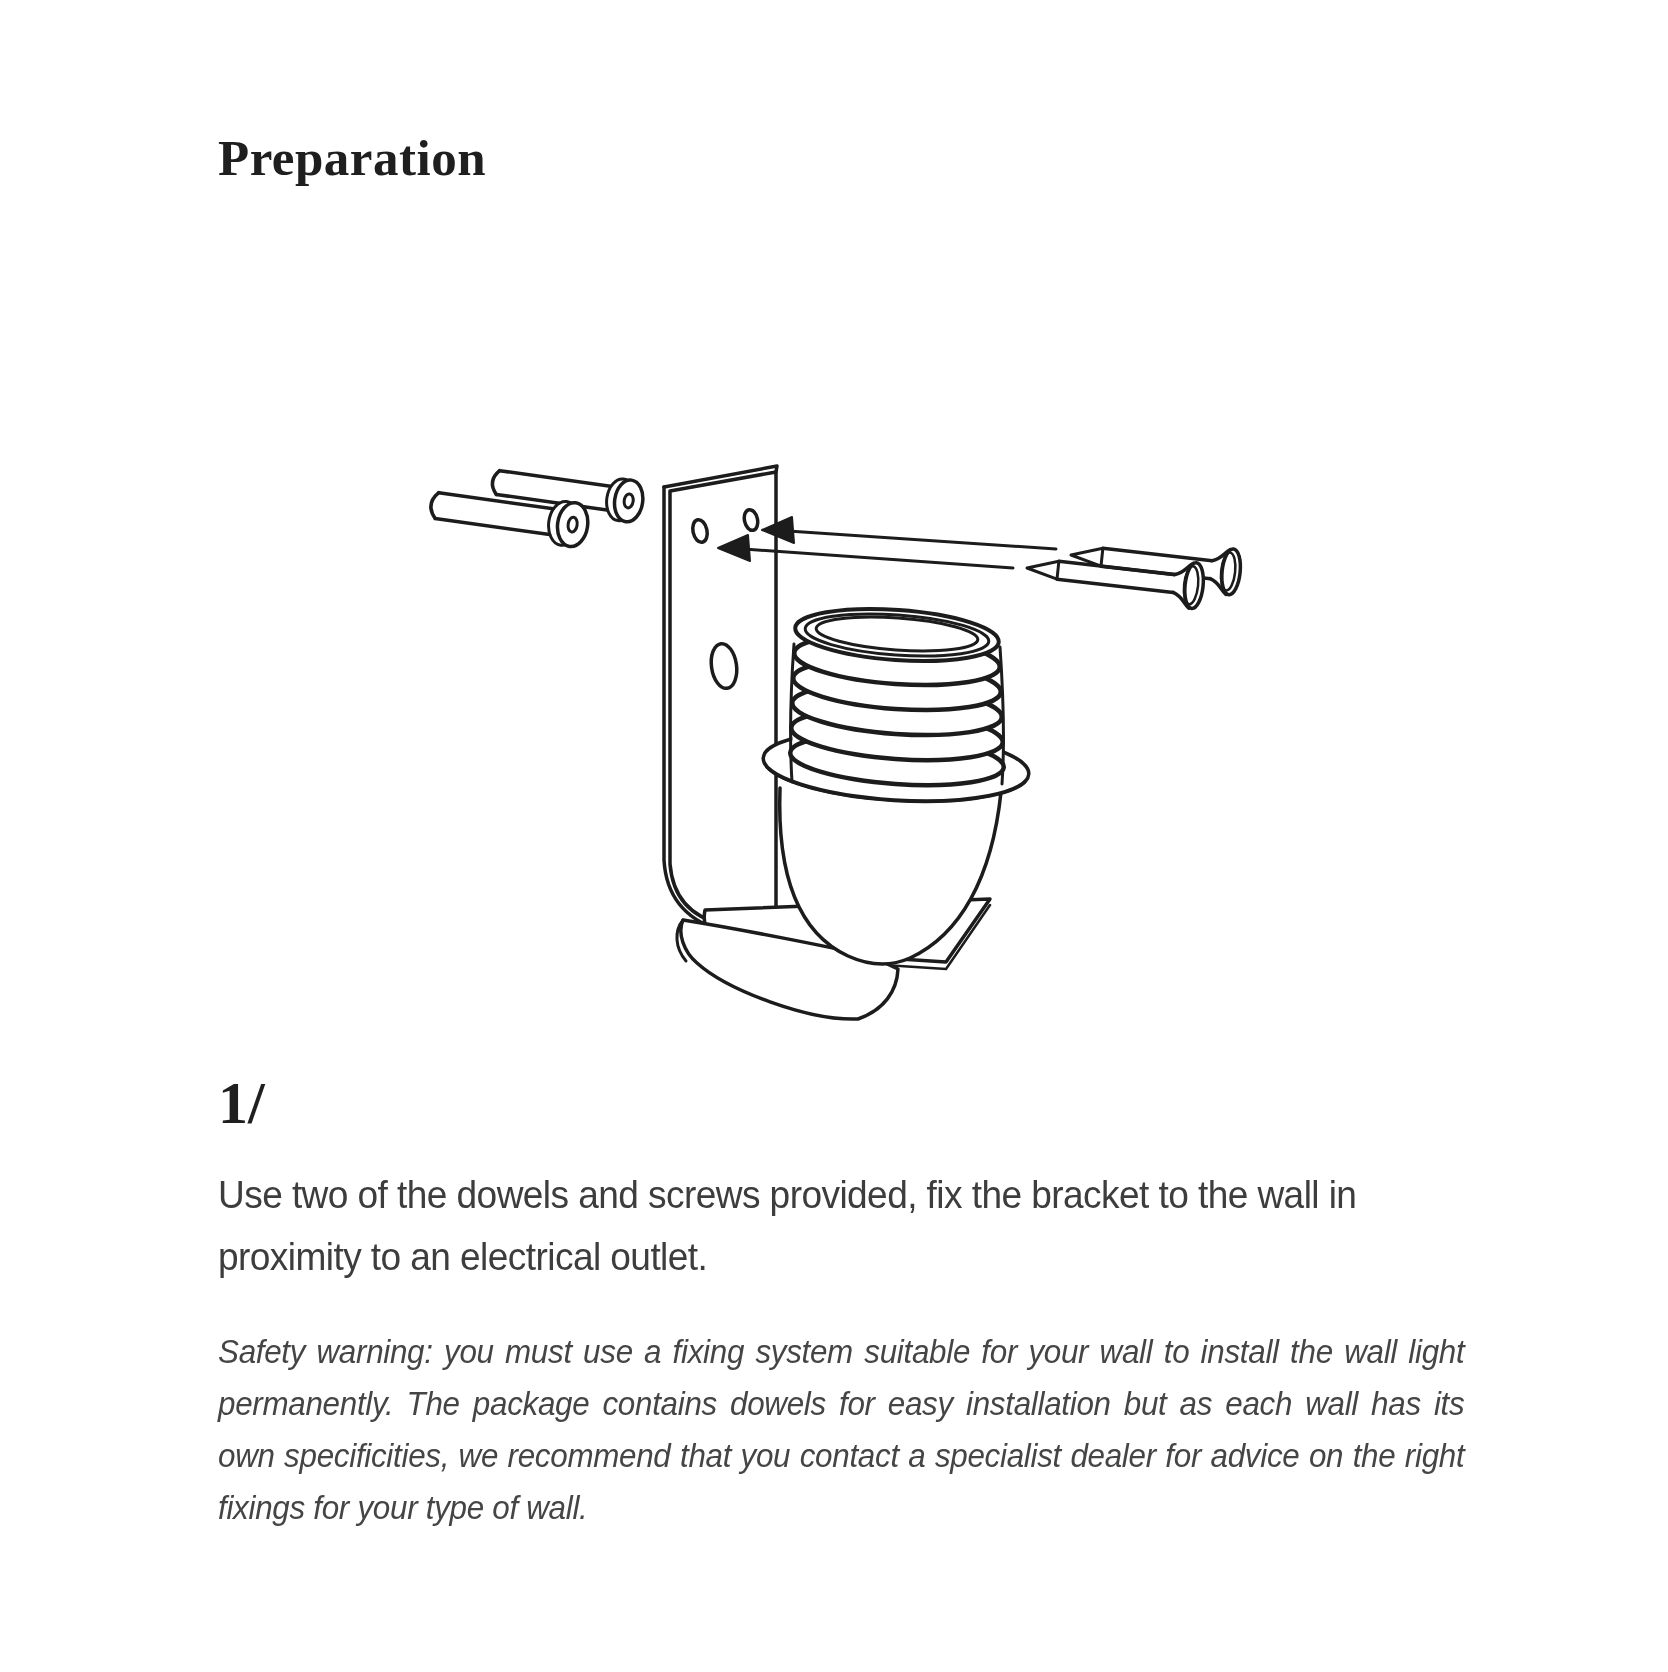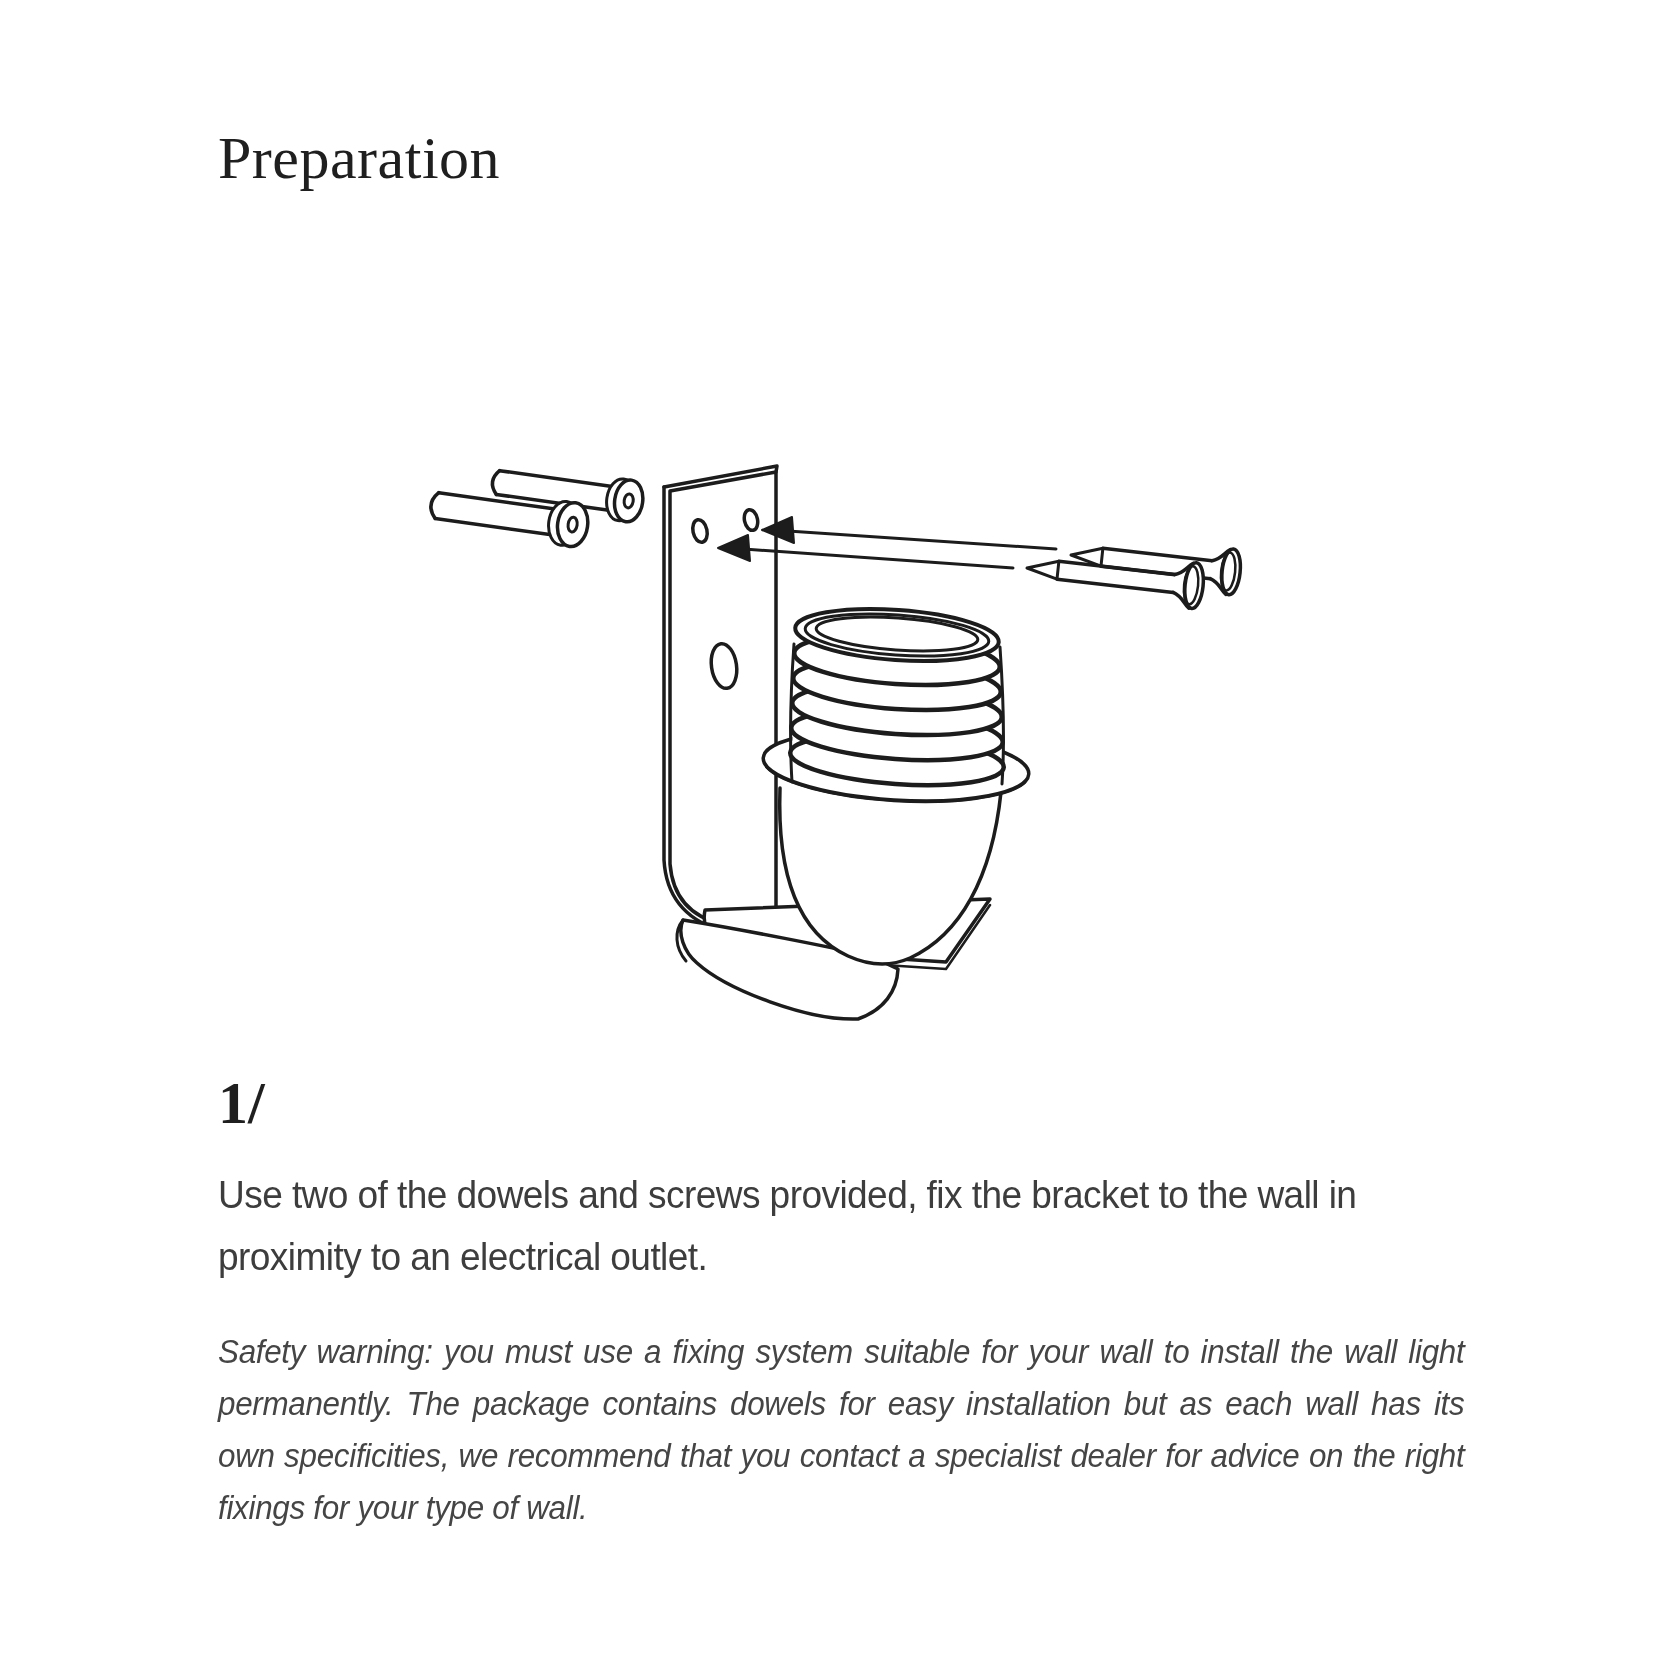--- a/index.html
+++ b/index.html
@@ -6,22 +6,22 @@
   .page{
     position:relative;
     width:1668px;height:1672px;
     background:#ffffff;
     font-family:"Liberation Sans",sans-serif;
     overflow:hidden;
   }
   .page-title{
     position:absolute;left:218px;top:118px;
     font-family:"Liberation Serif",serif;
-    font-weight:400;
-    font-size:60px;line-height:80px;
+    font-weight:700;
+    font-size:51px;line-height:80px;
     color:#1f1f1f;
     letter-spacing:0.5px;
   }
   .diagram{
     position:absolute;left:400px;top:420px;
     width:880px;height:620px;
   }
   .step-number{
     position:absolute;left:218px;top:1066px;
     font-family:"Liberation Serif",serif;

